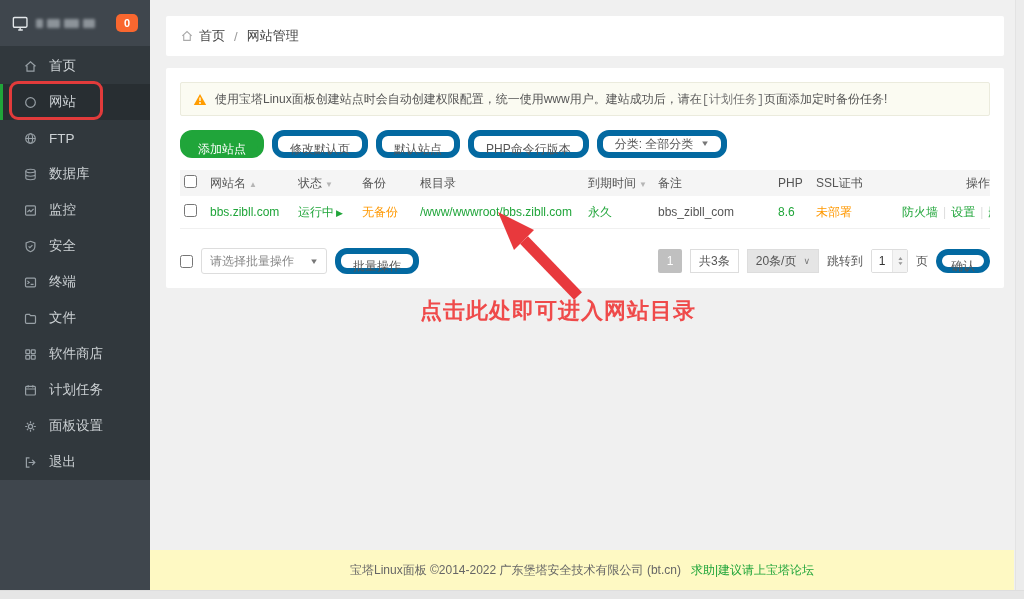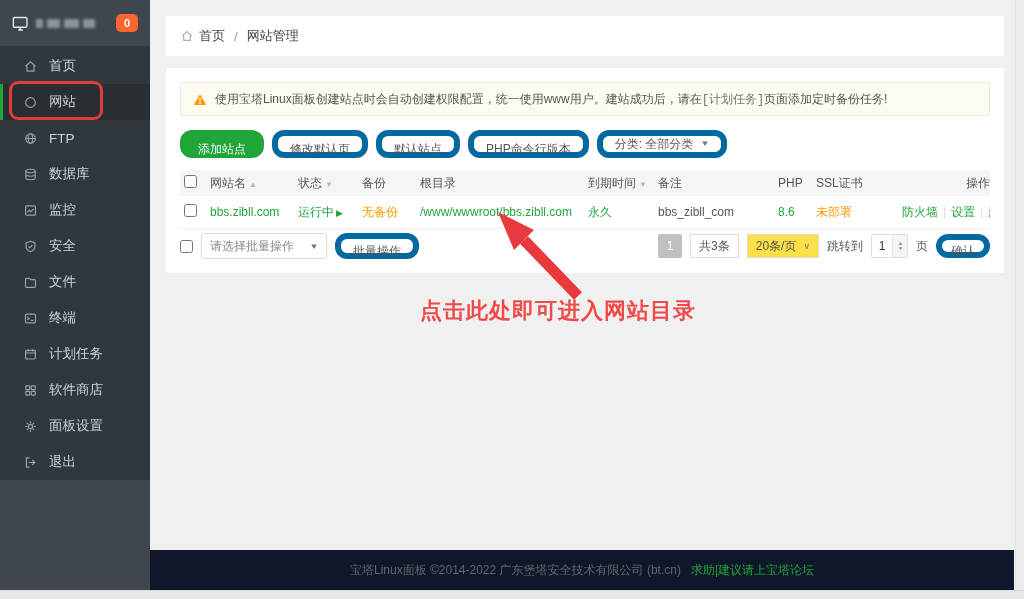--- a/index.html
+++ b/index.html
@@ -58,40 +58,40 @@
   .col-ssl { width:86px; }
   .col-ops { flex:1; text-align:right; padding-right:0; }
   .sort { font-size:8px; color:#b5b5b5; margin-left:3px; cursor:pointer; }
   .green { color:#20a53a; }
   .orange { color:#ff9800; }
   .glink { color:#20a53a; cursor:pointer; }
   .play { font-size:9px; margin-left:2px; }
   .op-sep { color:#ddd; margin:0 5px; }
   input[type="checkbox"] { width:13px; height:13px; accent-color:#20a53a; }
 
-  .bulk-row { display:flex; align-items:center; margin-top:4px; gap:8px; }
+  .bulk-row { display:flex; align-items:center; margin-top:19px; gap:8px; }
   .bulk-select { width:126px; height:26px; border:1px solid #ddd; border-radius:3px; background:#fff; display:flex; align-items:center; justify-content:space-between; padding:0 8px; font-size:12px; color:#888; cursor:pointer; }
   .pager { margin-left:auto; display:flex; align-items:center; gap:8px; font-size:12px; color:#555; }
   .page-cur { width:24px; height:24px; background:#c0c0c0; color:#fff; display:flex; align-items:center; justify-content:center; border-radius:2px; cursor:pointer; }
   .page-total { height:24px; border:1px solid #ddd; background:#fff; display:flex; align-items:center; padding:0 8px; }
-  .page-size { height:24px; border:1px solid #ddd; background:#fde047; display:flex; align-items:center; gap:7px; padding:0 8px; cursor:pointer; }
+  .page-size { height:24px; border:1px solid #ddd; background:#e5e5e5; display:flex; align-items:center; gap:7px; padding:0 8px; cursor:pointer; }
   .chev { font-size:9px; color:#777; }
   .jump { display:flex; width:37px; height:24px; border:1px solid #ddd; border-radius:2px; overflow:hidden; background:#fff; }
   .jump input { width:20px; border:none; outline:none; text-align:center; font-size:12px; color:#333; }
   .spin { width:15px; background:#f4f4f4; border-left:1px solid #e6e6e6; display:flex; flex-direction:column; align-items:center; justify-content:center; color:#999; cursor:pointer; }
   .spin span { font-size:5px; line-height:5px; transform:scaleX(1.4); }
   .btn-sm { height:24px; line-height:22px; padding:0 9px; }
 
   
   .ring { position:absolute; left:9px; top:81px; width:94px; height:39px; border:3px solid #e23b3b; border-radius:9px; pointer-events:none; }
   .arrow-svg { position:absolute; left:0; top:0; pointer-events:none; }
   .note-text { position:absolute; left:420px; top:296px; font-size:22px; font-weight:600; letter-spacing:1px; color:#ef4a4a; }
 
   
-  .footer { position:absolute; left:150px; top:550px; width:864px; height:40px; background:#0f172a; display:flex; align-items:center; justify-content:center; font-size:12px; color:#666; gap:10px; }
+  .footer { position:absolute; left:150px; top:550px; width:864px; height:40px; background:#fef9c3; display:flex; align-items:center; justify-content:center; font-size:12px; color:#666; gap:10px; }
   .footer .glink { color:#20a53a; }
 </style>
 </head>
 <body>
 
 <div class="screen">
 
   <aside class="sidebar">
     <div class="logo-bar">
       <svg width="17" height="17" viewBox="0 0 15 15" fill="none" stroke="#e3e7ea" stroke-width="1.2">
@@ -157,53 +157,53 @@
             <svg width="15" height="15" viewBox="0 0 15 15" fill="none" stroke="#98a0a6" stroke-width="1.2">
               <path d="M7.5 2.3l4.4 1.6v3.3c0 2.8-1.8 4.6-4.4 5.5-2.6-.9-4.4-2.7-4.4-5.5V3.9z"></path>
               <path d="M5.6 7.4l1.3 1.3 2.5-2.5"></path>
             </svg>
           </span>
         <span>安全</span>
       </div>
       <div class="mi">
         <span class="mico">
             <svg width="15" height="15" viewBox="0 0 15 15" fill="none" stroke="#98a0a6" stroke-width="1.2">
-              <path d="M2.5 4.4c0-.55.45-1 1-1h3l1 1.2h4c.55 0 1 .45 1 1v5.7c0 .55-.45 1-1 1h-8c-.55 0-1-.45-1-1z"></path>
-            </svg>
-          </span>
-        <span>文件</span>
-      </div>
-      <div class="mi">
-        <span class="mico">
-            <svg width="15" height="15" viewBox="0 0 15 15" fill="none" stroke="#98a0a6" stroke-width="1.2">
               <rect x="2.5" y="3.2" width="10" height="8.6" rx="1"></rect>
               <path d="M4.4 5.9l1.8 1.5-1.8 1.5M7.6 9.4h3"></path>
             </svg>
           </span>
         <span>终端</span>
       </div>
       <div class="mi">
         <span class="mico">
             <svg width="15" height="15" viewBox="0 0 15 15" fill="none" stroke="#98a0a6" stroke-width="1.2">
-              <rect x="2.6" y="3.4" width="9.8" height="8.6" rx="1"></rect>
-              <path d="M2.6 6h9.8M5.2 2.3v2.2M9.8 2.3v2.2"></path>
-            </svg>
-          </span>
-        <span>计划任务</span>
+              <path d="M2.5 4.4c0-.55.45-1 1-1h3l1 1.2h4c.55 0 1 .45 1 1v5.7c0 .55-.45 1-1 1h-8c-.55 0-1-.45-1-1z"></path>
+            </svg>
+          </span>
+        <span>文件</span>
       </div>
       <div class="mi">
         <span class="mico">
             <svg width="15" height="15" viewBox="0 0 15 15" fill="none" stroke="#98a0a6" stroke-width="1.2">
               <rect x="2.8" y="2.8" width="3.9" height="3.9" rx=".6"></rect>
               <rect x="8.3" y="2.8" width="3.9" height="3.9" rx=".6"></rect>
               <rect x="2.8" y="8.3" width="3.9" height="3.9" rx=".6"></rect>
               <rect x="8.3" y="8.3" width="3.9" height="3.9" rx=".6"></rect>
             </svg>
           </span>
         <span>软件商店</span>
+      </div>
+      <div class="mi">
+        <span class="mico">
+            <svg width="15" height="15" viewBox="0 0 15 15" fill="none" stroke="#98a0a6" stroke-width="1.2">
+              <rect x="2.6" y="3.4" width="9.8" height="8.6" rx="1"></rect>
+              <path d="M2.6 6h9.8M5.2 2.3v2.2M9.8 2.3v2.2"></path>
+            </svg>
+          </span>
+        <span>计划任务</span>
       </div>
       <div class="mi">
         <span class="mico">
             <svg width="15" height="15" viewBox="0 0 15 15" fill="none" stroke="#98a0a6" stroke-width="1.2">
               <circle cx="7.5" cy="7.5" r="2.1"></circle>
               <path d="M7.5 2.2v2M7.5 10.8v2M2.2 7.5h2M10.8 7.5h2M3.9 3.9l1.4 1.4M9.7 9.7l1.4 1.4M11.1 3.9L9.7 5.3M5.3 9.7l-1.4 1.4"></path>
             </svg>
           </span>
         <span>面板设置</span>
       </div>

